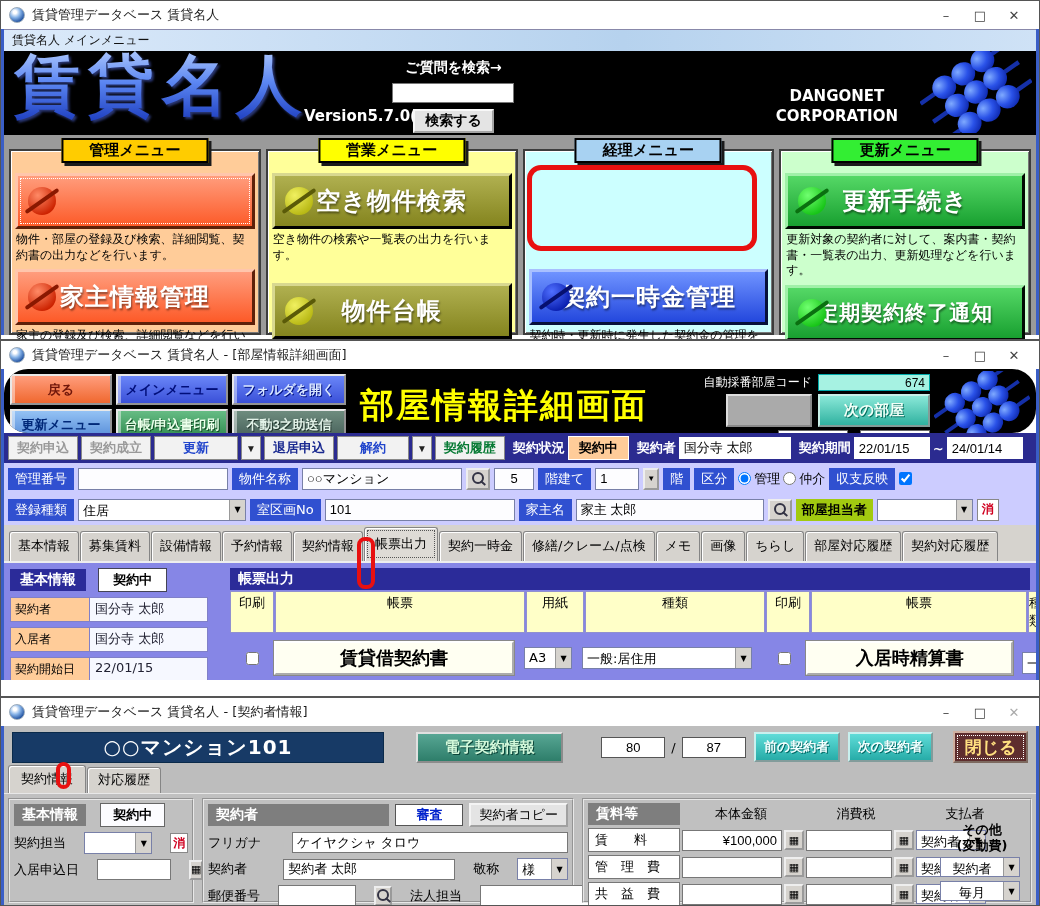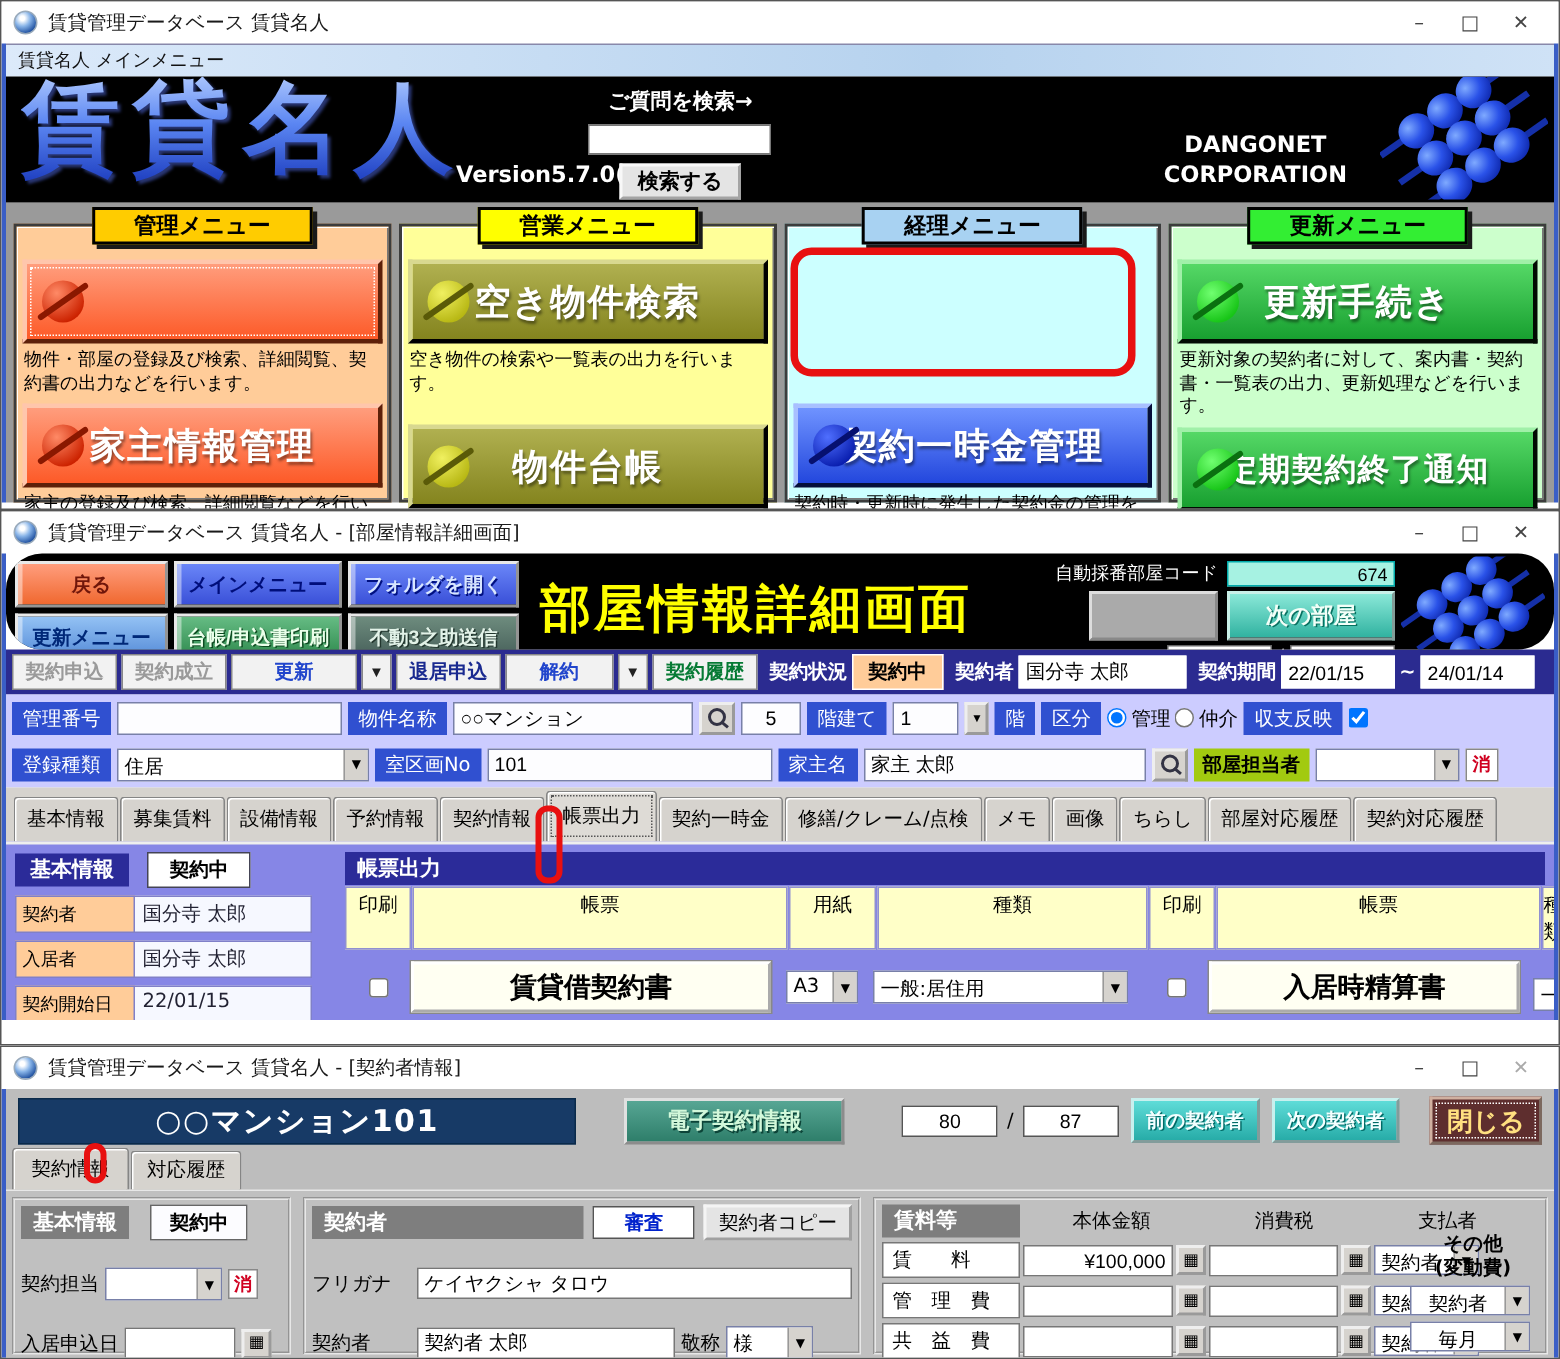--- a/index.html
+++ b/index.html
@@ -154,21 +154,21 @@
   .w3tabs .tab { padding:3px 10px 4px 10px; background:#d6d3ce; }
   .w3tabs .tab.active { padding:4px 12px 5px 12px; outline:none; }
 
   .w3content { height:113px; background:#c0c0c0; display:flex; gap:8px; padding:4px; overflow:hidden; }
   .sect { border:2px groove #e8e8e8; padding:3px 4px; background:#c0c0c0; }
   .s-left { width:186px; flex:0 0 186px; }
   .s-mid { width:372px; flex:0 0 372px; }
   .s-right { flex:1; min-width:0; position:relative; }
   .gryhdr { background:#7e7e7e; color:#fff; font-weight:bold; font-size:14px; padding:2px 8px; display:inline-block; }
   .whtbox { background:#fcfcff; border:1px solid #666; font-weight:bold; font-size:13px; padding:2px 12px; display:inline-block; margin-left:10px; }
-  .w3row { display:flex; align-items:center; gap:4px; margin-top:18px; }
+  .w3row { display:flex; align-items:center; gap:18px; margin-top:5px; }
   .w3lbl { font-size:13px; color:#000; white-space:nowrap; }
   .w3in { background:#fff; border:1px solid #777; height:21px; font-size:13px; padding:0 4px; }
   .gridbtn { width:20px; height:20px; background:#d6d3ce; border:2px outset #eee; font-size:11px; line-height:15px; text-align:center; cursor:pointer; }
   .revbtn { background:#fff; border:1px solid #555; color:#0022cc; font-weight:bold; font-size:13px; padding:1px 20px; cursor:pointer; }
   .cpybtn { background:#e4e4e4; border:2px outset #f4f4f4; font-size:13px; padding:1px 8px; cursor:pointer; }
   .midhdr { display:flex; align-items:center; gap:6px; }
   .midhdr .gryhdr { flex:1; }
   .feehead { display:flex; align-items:center; gap:0; }
   .fee-colh { font-size:13px; text-align:center; }
   .feerow { display:flex; align-items:center; gap:2px; margin-top:3px; }

